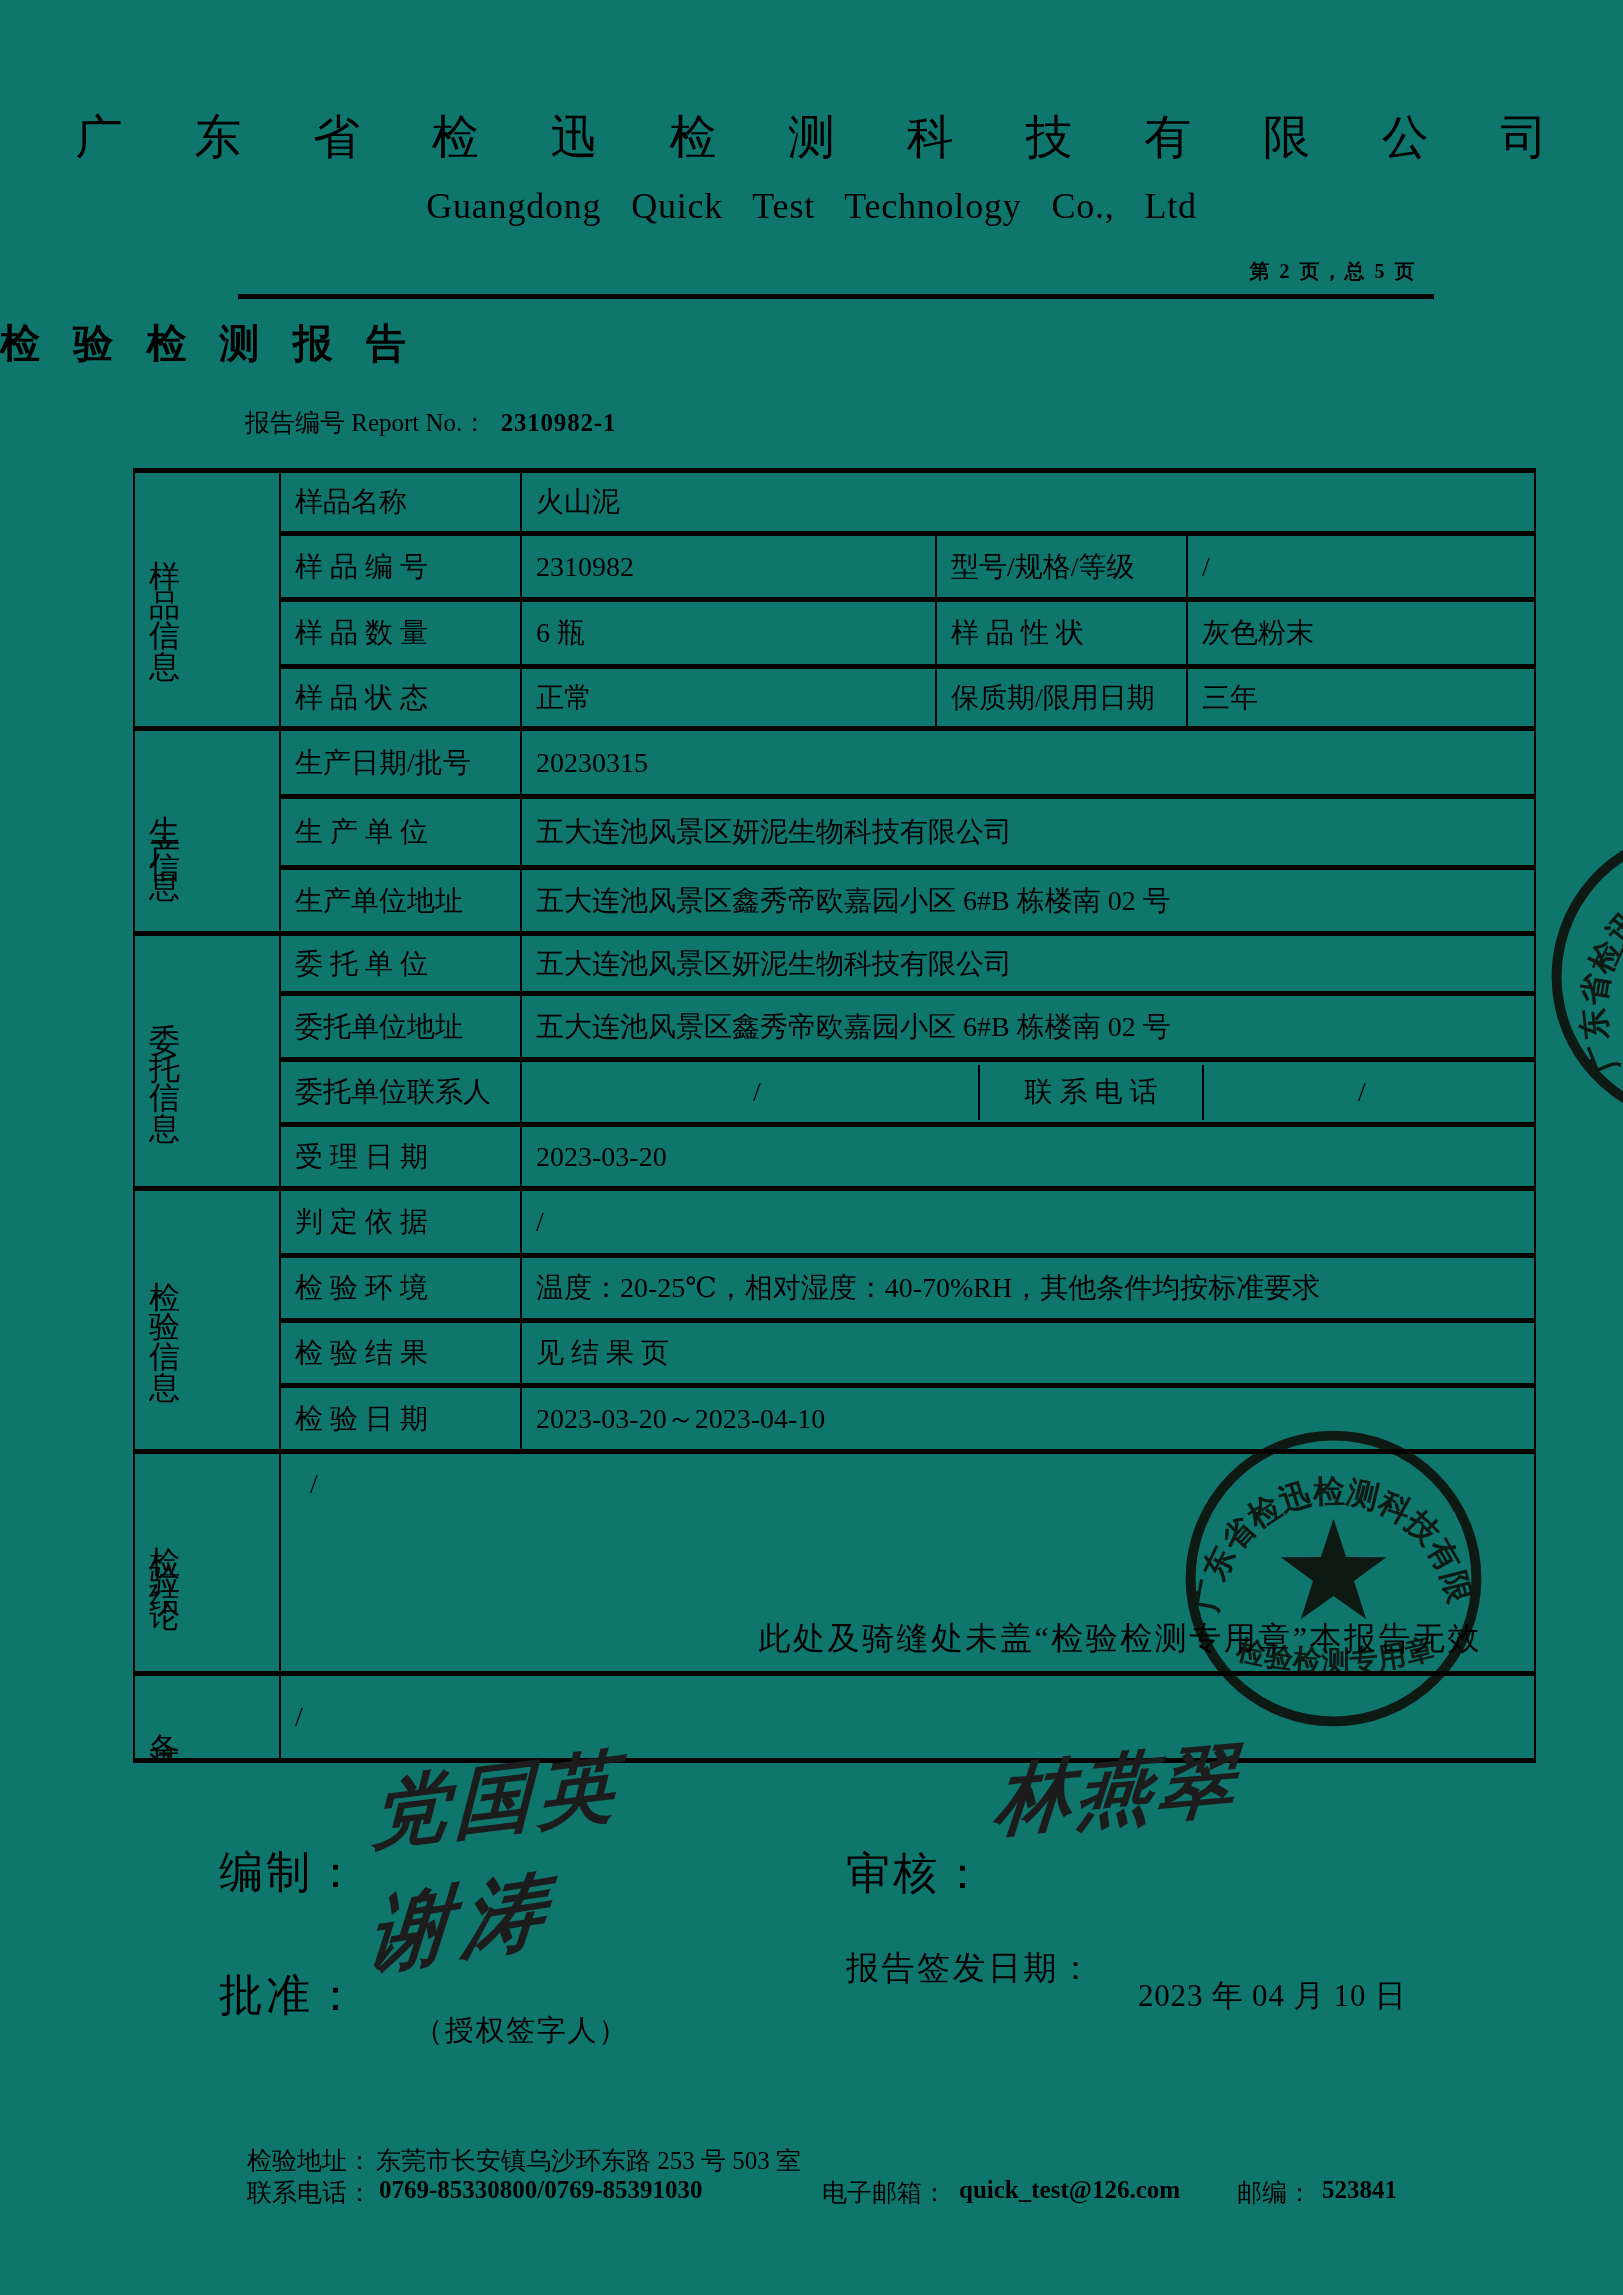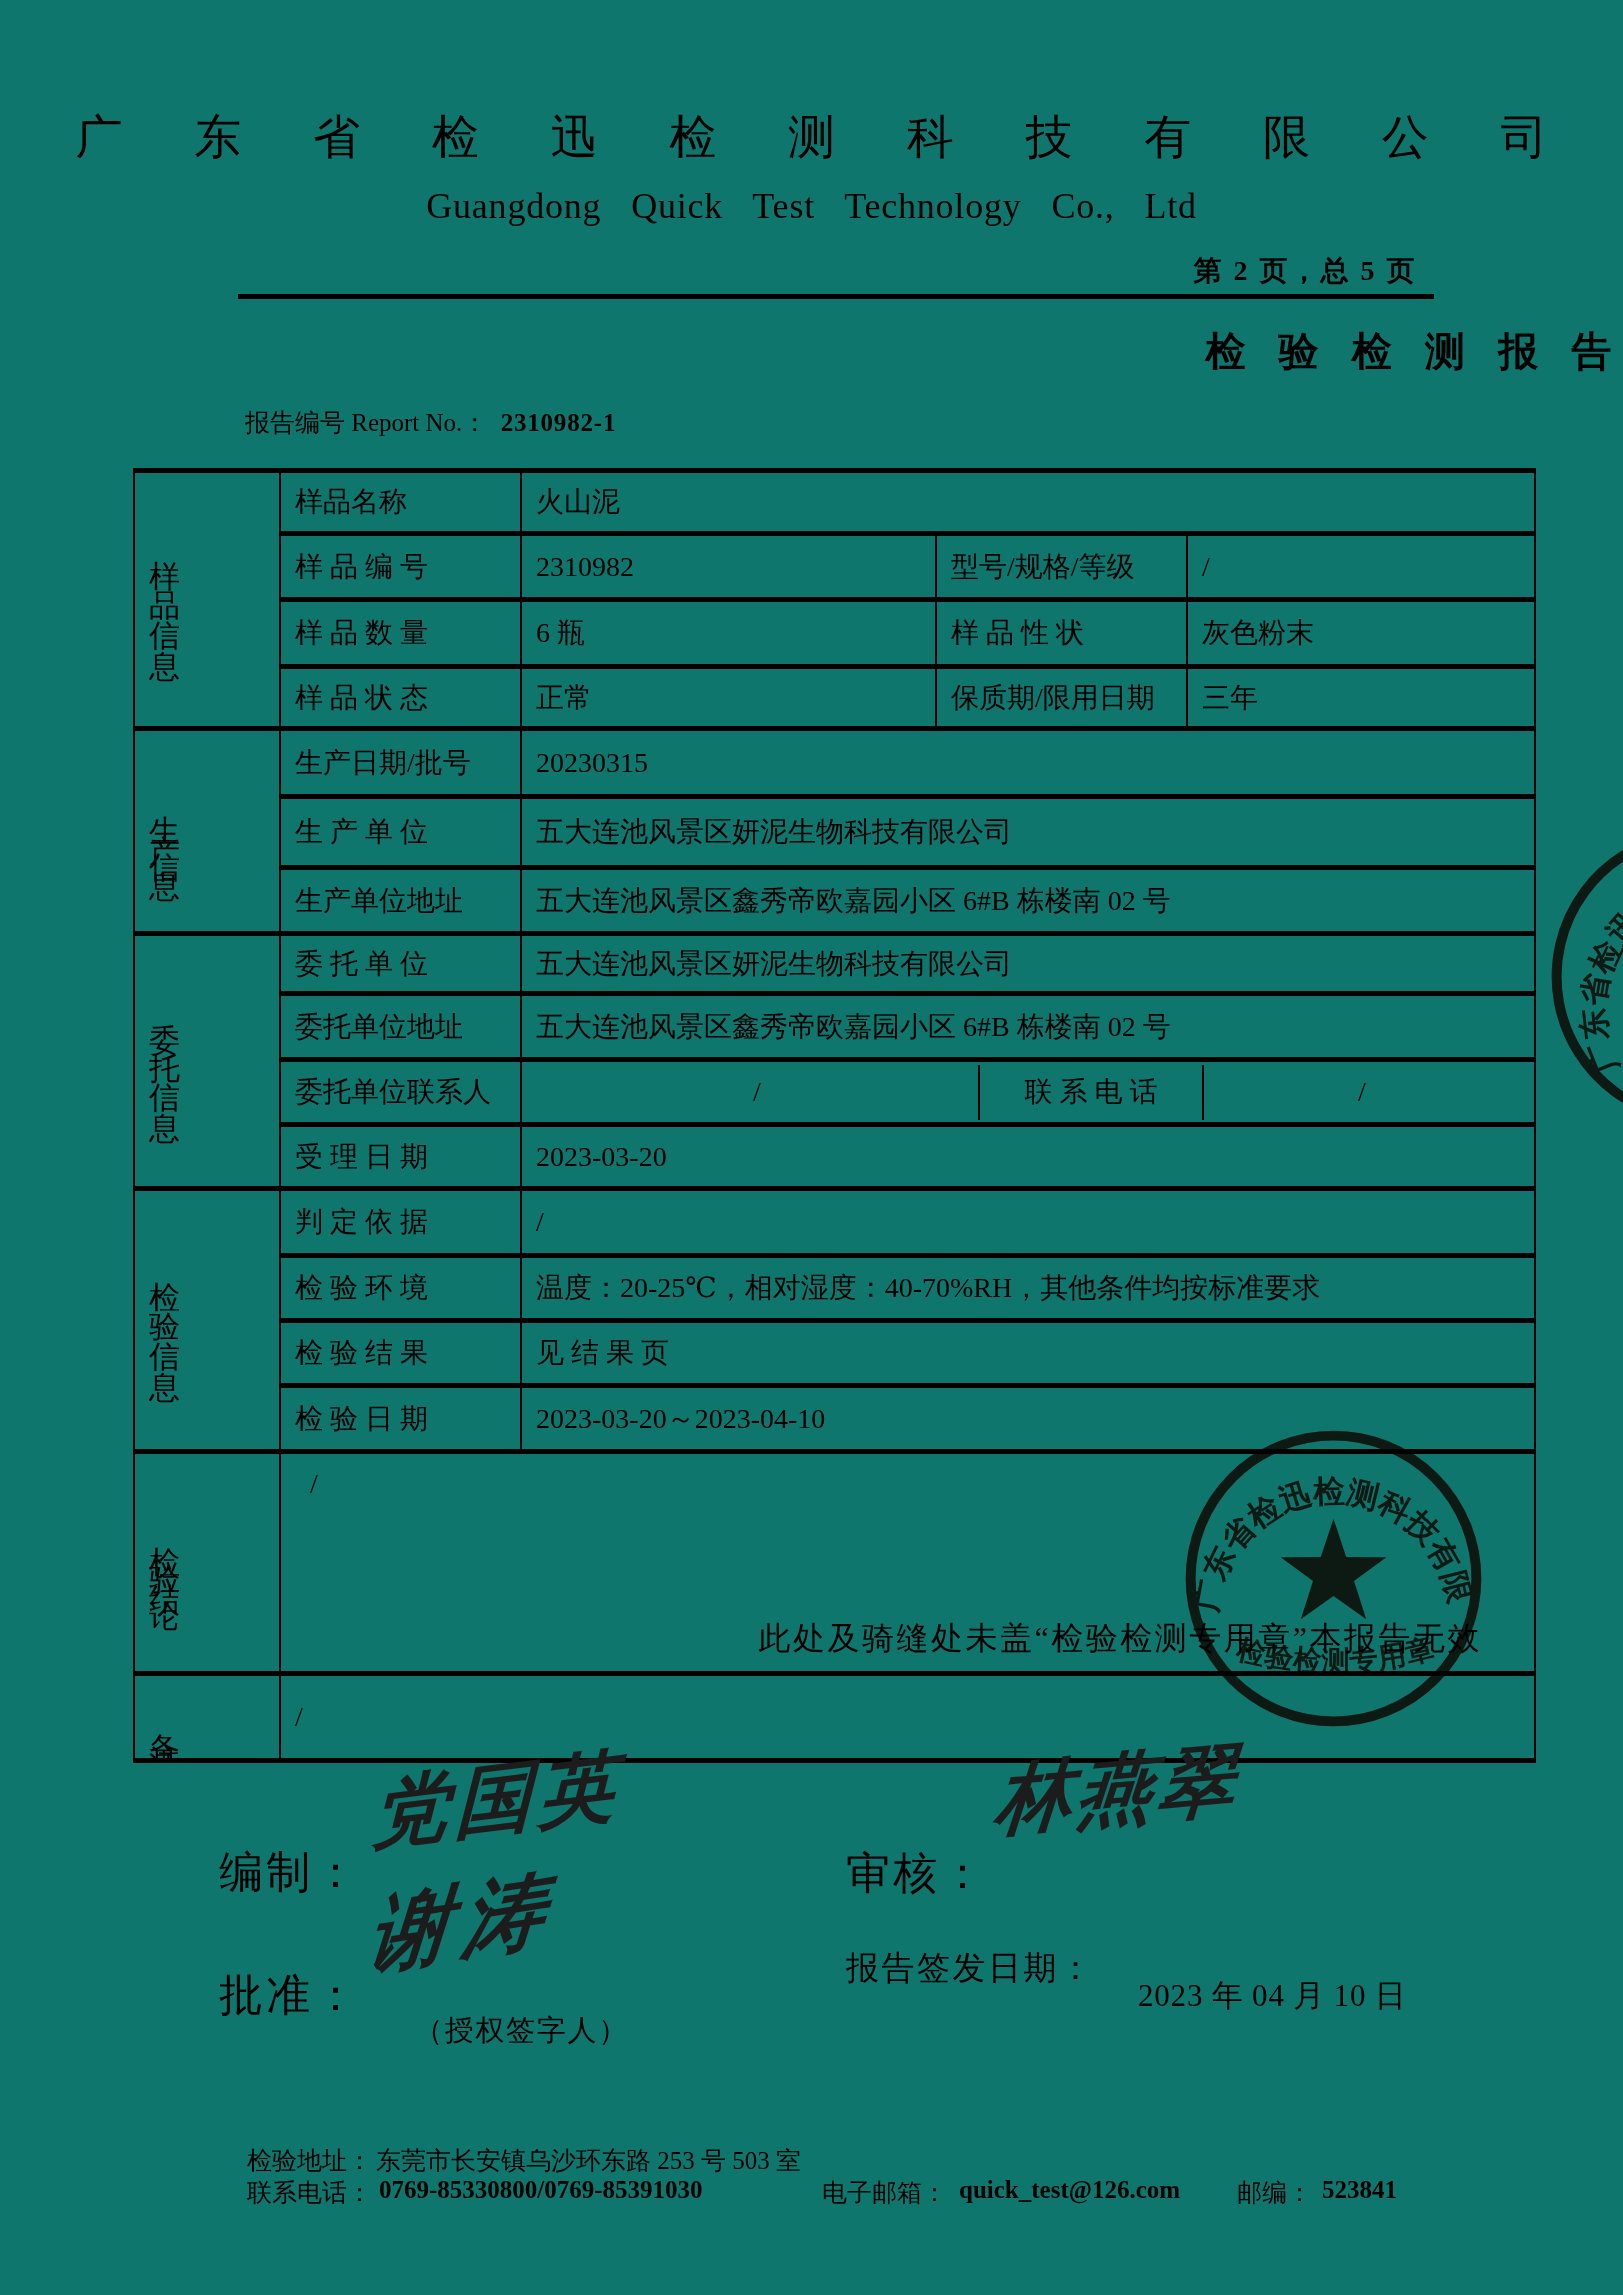--- a/index.html
+++ b/index.html
@@ -12,26 +12,26 @@
   .company-cn{
     position:absolute;top:106px;left:0;width:100%;text-align:center;
     font-size:47px;font-weight:500;letter-spacing:30px;padding-left:30px;
     box-sizing:border-box;white-space:nowrap;
   }
   .company-en{
     position:absolute;top:185px;left:0;width:100%;text-align:center;
     font-size:36px;font-weight:500;word-spacing:20px;letter-spacing:0.8px;white-space:nowrap;
   }
   .page-info{
-    position:absolute;top:252px;right:206px;font-size:28px;font-weight:600;letter-spacing:2.5px;text-align:right;
+    position:absolute;top:258px;right:206px;font-size:20px;font-weight:600;letter-spacing:2.5px;text-align:right;
   }
   .rule{position:absolute;top:294px;left:238px;width:1196px;height:5px;background:#000;}
   .doc-title{
-    position:absolute;top:316px;left:0;width:100%;text-align:right;
-    font-size:40px;font-weight:600;letter-spacing:11.6px;white-space:nowrap;margin-top:8px;
+    position:absolute;top:316px;left:0;width:100%;text-align:left;
+    font-size:40px;font-weight:600;letter-spacing:11.6px;white-space:nowrap;
   }
   .report-no{position:absolute;top:406px;left:245px;font-size:25px;}
   .report-no .num{font-weight:600;margin-left:13.3px;letter-spacing:0.8px;}
 
   
   table.report{
     position:absolute;top:468px;left:133px;width:1401px;
     border-collapse:collapse;table-layout:fixed;font-size:28px;
   }
   table.report td{

